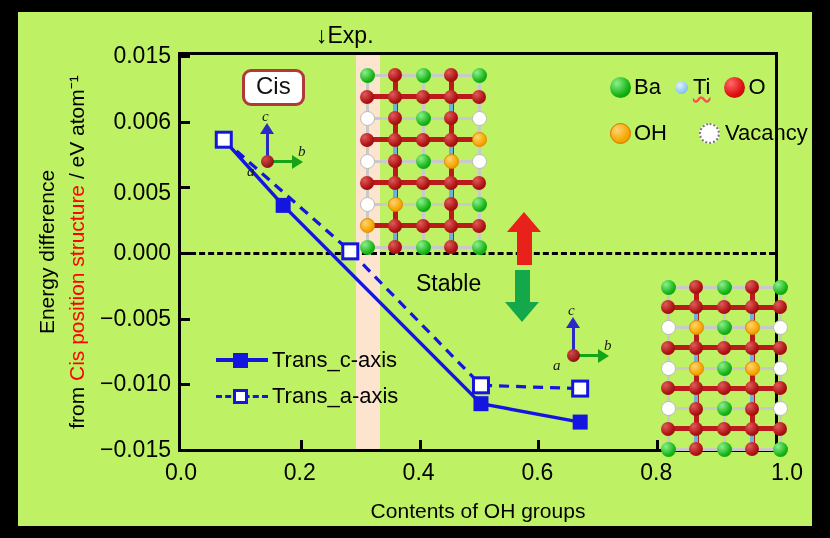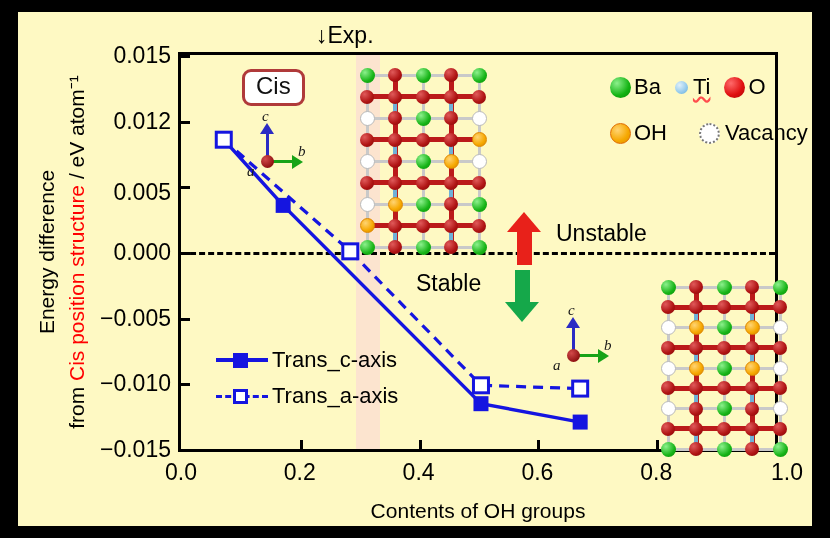--- a/index.html
+++ b/index.html
@@ -1,18 +1,18 @@
 <!DOCTYPE html>
 <html><head>
 <meta charset="utf-8">
 <style>
   html,body{margin:0;padding:0;background:#000;}
   body{width:830px;height:538px;font-family:"Liberation Sans",sans-serif;overflow:hidden;}
   #root{position:relative;width:830px;height:538px;background:#000;}
-  #canvas{position:absolute;left:18px;top:12px;width:794px;height:514px;background:#fef9c3;}
+  #canvas{position:absolute;left:18px;top:12px;width:794px;height:514px;background:#bef264;}
 
   
   #plot{position:absolute;left:160px;top:40px;width:600px;height:400px;
         border:3px solid #000;box-sizing:border-box;background:transparent;}
   #plotclip{position:absolute;inset:0;overflow:hidden;}
 
   
   .expband{position:absolute;top:0;bottom:0;background:#fce4cf;}
 
   
@@ -147,42 +147,41 @@
           <div class="ylabel" style="top: 394px; text-align: right;">−0.015</div>
           <div class="ytickin" style="top: 328.333px;"></div>
           <div class="ylabel" style="top: 328.333px;">−0.010</div>
           <div class="ytickin" style="top: 262.667px;"></div>
           <div class="ylabel" style="top: 262.667px;">−0.005</div>
           <div class="ytickin" style="top: 197px;"></div>
           <div class="ylabel" style="top: 197px;">0.000</div>
           <div class="ytickin" style="top: 131.333px;"></div>
           <div class="ylabel" style="top: 137px;">0.005</div>
           <div class="ytickin" style="top: 65.6667px;"></div>
-          <div class="ylabel" style="top: 65.6667px;">0.012</div>
+          <div class="ylabel" style="top: 65.6667px;">0.006</div>
           <div class="ytickin" style="top: 0px;"></div>
           <div class="ylabel" style="top: 0px;">0.015</div>
         </div>
       <div id="xticklayer">
           <div class="xlabel" style="left: 0px;">0.0</div>
           <div class="xtickin" style="left: 118.8px;"></div>
           <div class="xlabel" style="left: 118.8px;">0.2</div>
           <div class="xtickin" style="left: 237.6px;"></div>
           <div class="xlabel" style="left: 237.6px;">0.4</div>
           <div class="xtickin" style="left: 356.4px;"></div>
           <div class="xlabel" style="left: 356.4px;">0.6</div>
           <div class="xtickin" style="left: 475.2px;"></div>
           <div class="xlabel" style="left: 475.2px;">0.8</div>
           <div class="xlabel" style="left: 594px; margin-left: 12px;">1.0</div>
         </div>
     </div>
 
     <div class="tagbox" id="cisbox">Cis</div>
 
 
-    <div class="statetxt" id="unstabletxt">Unstable</div>
     <div class="statetxt" id="stabletxt">Stable</div>
     <div id="uparrow">
         <div class="head"></div>
         <div class="shaft"></div>
       </div>
     <div id="downarrow">
         <div class="shaft"></div>
         <div class="head"></div>
       </div>
 

